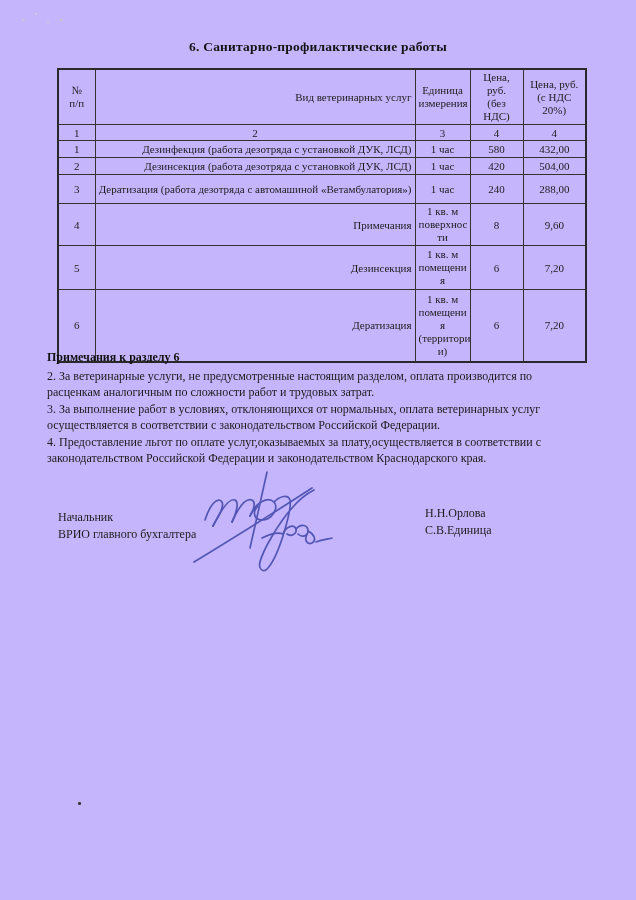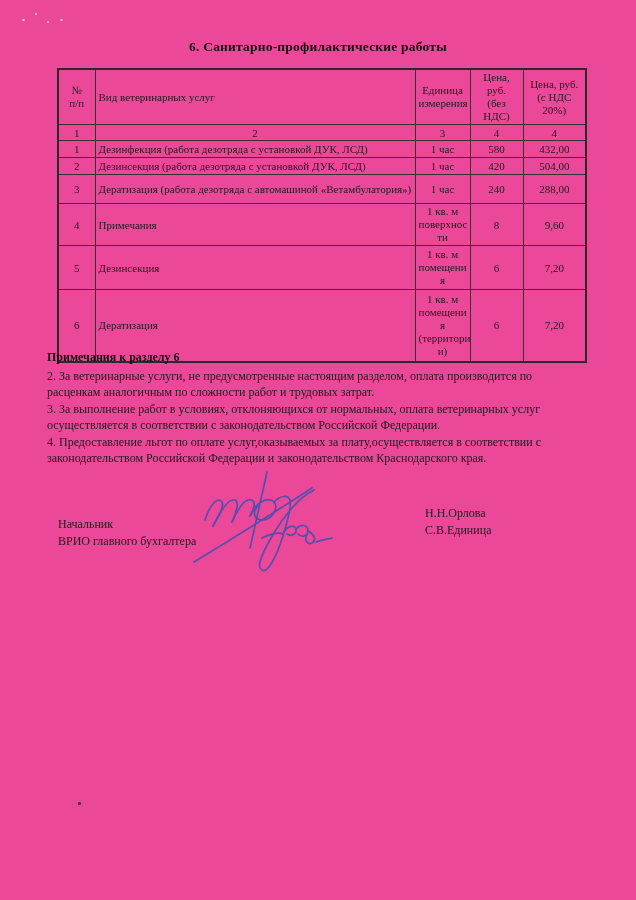--- a/index.html
+++ b/index.html
@@ -4,21 +4,21 @@
 <style>
   * { margin:0; padding:0; box-sizing:border-box; }
   html,body { width:636px; height:900px; }
   body {
     font-family: "Liberation Serif", "DejaVu Serif", serif;
     background:#ffffff;
     color:#1c1c1c;
     position:relative;
     overflow:hidden;
   }
-  .page { position:absolute; inset:0; background:#ec4899;padding-left:28px; }
+  .page { position:absolute; inset:0; background:#c4b5fd;padding-left:28px; }
 
   .doc-title {
     position:absolute; top:39px; left:0; width:636px;
     text-align:center; font-weight:bold; font-size:13.5px;
     letter-spacing:0.2px; color:#141414;
   }
 
   table.price-table {
     position:absolute; top:68px; left:57px;
     width:528px; table-layout:fixed;
@@ -27,40 +27,40 @@
     border:2px solid #2a2a2a;
   }
   .price-table td, .price-table th {
     border:1px solid #333;
     vertical-align:middle;
     padding:1px 3px;
     font-weight:normal;
     overflow:hidden;
   }
   .c-center { text-align:center; }
-  .c-left   { text-align:left; padding-left:5px; }
+  .c-left   { text-align:right; padding-left:5px; }
   .preline  { white-space:pre-line; line-height:13px; }
   tr.rh-header td { height:44px; }
   tr.rh-num td    { height:16px; }
   tr.rh-1 td      { height:17px; }
   tr.rh-2 td      { height:17px; }
   tr.rh-3 td      { height:29px; }
   tr.rh-4 td      { height:40px; }
   tr.rh-5 td      { height:44px; }
   tr.rh-6 td      { height:72px; }
 
   .notes {
     position:absolute; top:349px; left:47px; width:560px;
     font-size:12px; line-height:16.5px; color:#1b1b1b;
   }
   .notes-heading { font-weight:bold; font-size:12px; margin-bottom:2px; color:#121212; }
   .note-item { white-space:pre-wrap; }
 
   .sig-block { position:absolute; top:505px; left:0; width:636px; font-size:12px; line-height:16.5px; }
-  .sig-left  { position:absolute; left:58px; top:11px; }
+  .sig-left  { position:absolute; left:58px; top:4px; }
   .sig-right { position:absolute; left:397px; top:0;margin-left:28px; }
 
   .signature-svg { position:absolute; left:180px; top:462px; pointer-events:none; }
 
   .speck { position:absolute; border-radius:50%; }
   .speck-a { width:3px; height:2px; background:#c9c9c9; left:22px; top:19px; }
   .speck-b { width:2px; height:2px; background:#d2d2d2; left:35px; top:13px; }
   .speck-c { width:2px; height:2px; background:#cccccc; left:47px; top:21px; }
   .speck-d { width:3px; height:2px; background:#c6c6c6; left:60px; top:19px; }
   .speck-e { width:3px; height:3px; background:#3a3a3a; left:78px; top:802px; border-radius:1px; }

